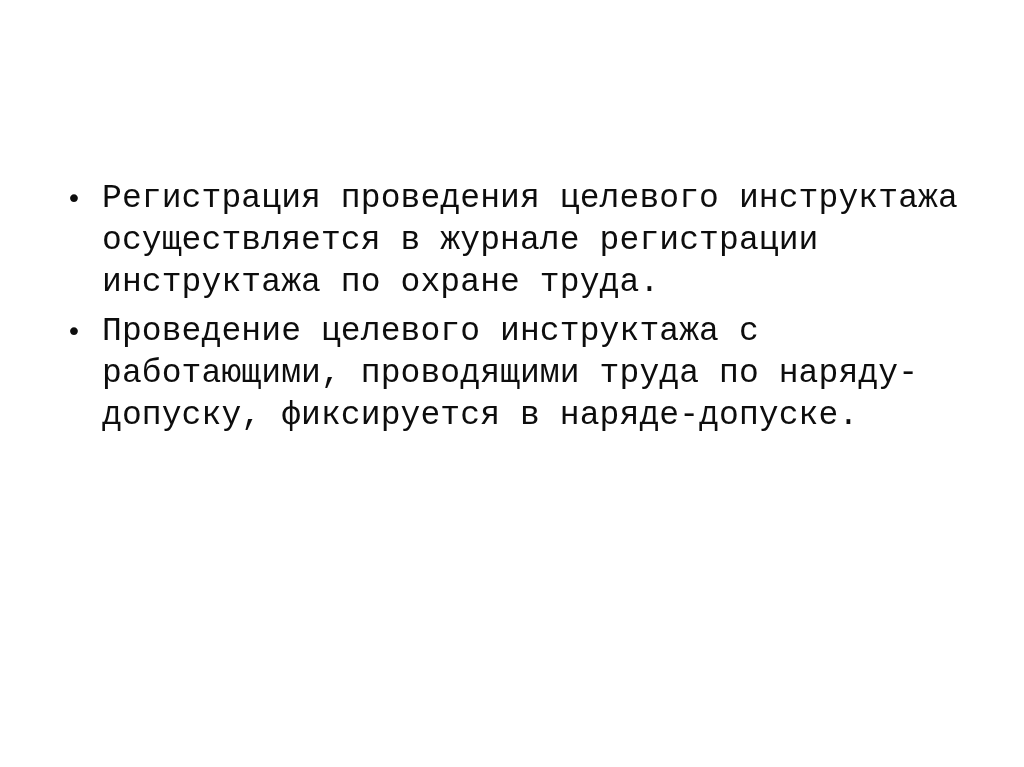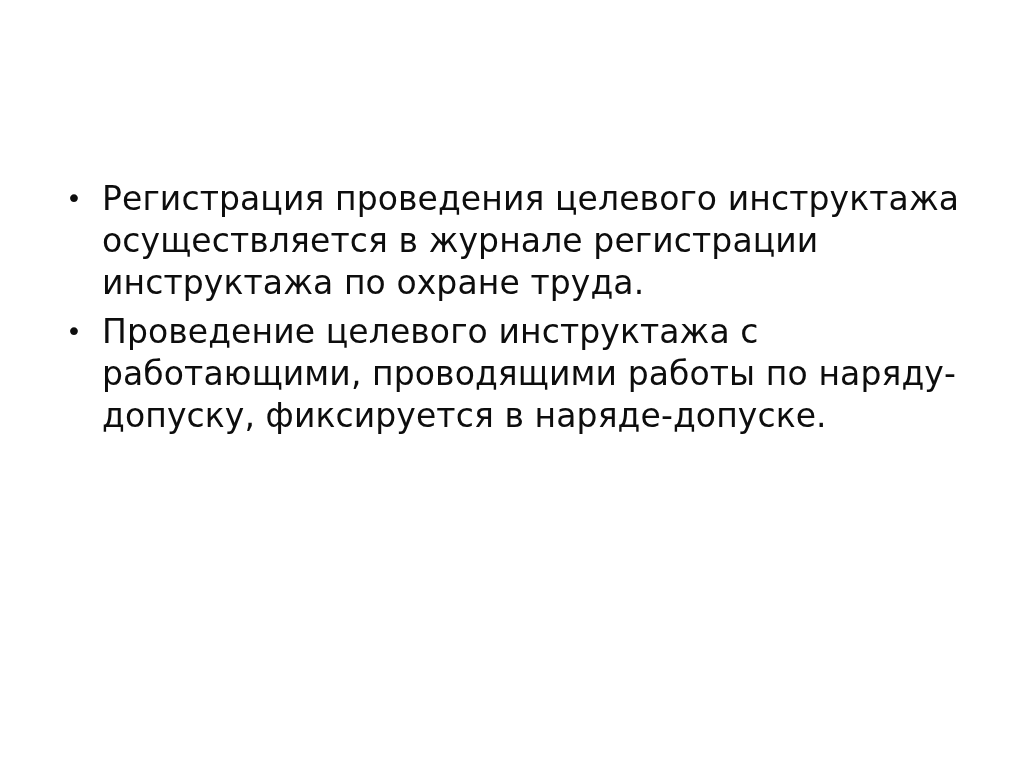--- a/index.html
+++ b/index.html
@@ -44,31 +44,32 @@
   ul.bullets > li .bullet-dot {
     position: absolute;
     left: 18px;
     top: 0;
     font-size: 27px;
     line-height: 1.55;
     color: #0d0d0d;
   }
   ul.bullets > li .bullet-text {
     display: block;
+    font-family: Liberation Mono, monospace;
   }
 </style>
 </head>
 <body>
 
 <div class="slide">
   <div class="content-body">
     <ul class="bullets">
       <li>
         <span class="bullet-dot">•</span>
         <span class="bullet-text">Регистрация проведения целевого инструктажа осуществляется в журнале регистрации инструктажа по охране труда.</span>
       </li>
       <li>
         <span class="bullet-dot">•</span>
-        <span class="bullet-text">Проведение целевого инструктажа с работающими, проводящими работы по наряду-допуску, фиксируется в наряде-допуске.</span>
+        <span class="bullet-text">Проведение целевого инструктажа с работающими, проводящими труда по наряду-допуску, фиксируется в наряде-допуске.</span>
       </li>
     </ul>
   </div>
 </div>
 
 </body></html>

